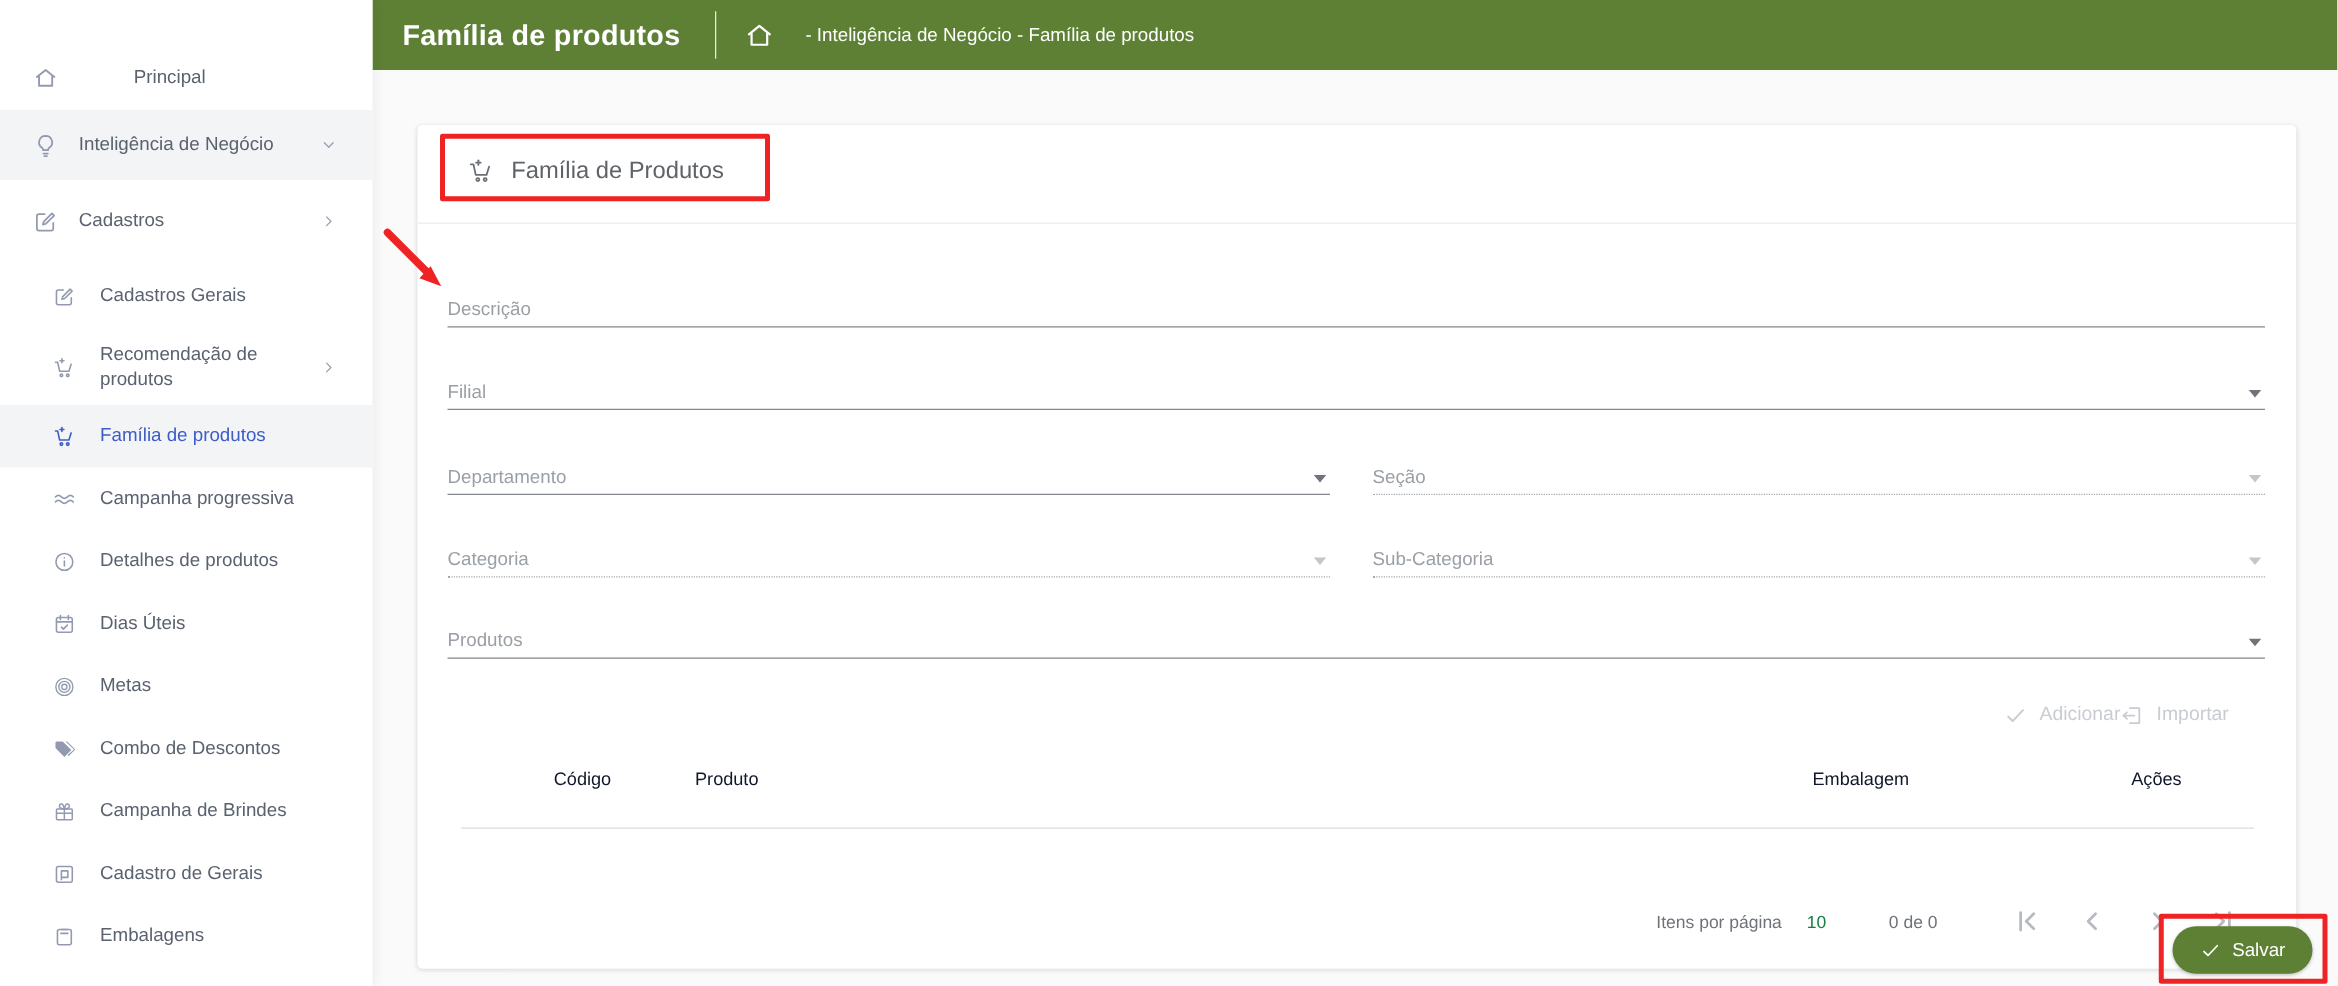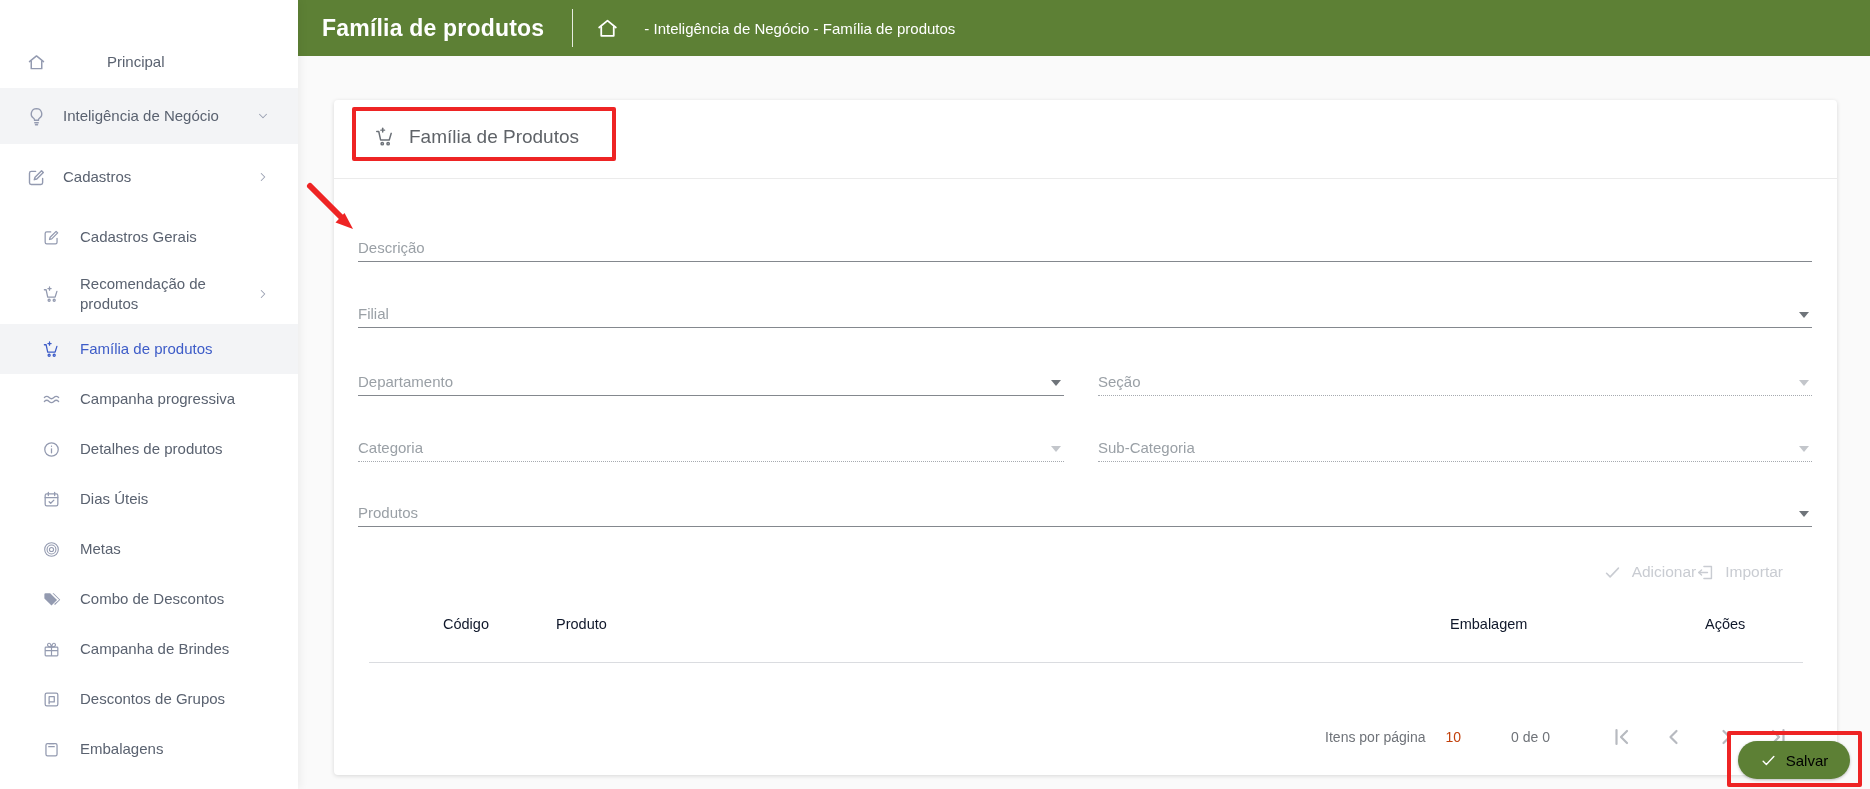--- a/index.html
+++ b/index.html
@@ -55,26 +55,26 @@
   .ghost-btn { background:none; border:none; font-family:inherit; font-size:15.5px; color:#c9ccd2;
                display:flex; align-items:center; gap:10px; cursor:pointer; }
   .ghost-btn .b-icon { width:19px; height:19px; color:#c9ccd2; }
 
   .thead { position:absolute; top:516px; left:0; right:0; height:30px; }
   .thead span { position:absolute; font-size:14.5px; color:#0f172a; white-space:nowrap; }
   .tdivider { position:absolute; top:562px; left:35px; width:1434px; border-top:1px solid #dadce0; }
 
   .paginator { position:absolute; top:620px; right:47px; height:34px; display:flex; align-items:center;gap:12px; }
   .pg-label { font-size:14px; color:#6f7379; }
-  .pg-size  { font-size:14px; color:#c2410c; margin-left:8px; cursor:pointer; }
+  .pg-size  { font-size:14px; color:#15803d; margin-left:8px; cursor:pointer; }
   .pg-range { font-size:14px; color:#6f7379; margin-left:38px; }
   .pg-nav { display:flex; align-items:center; gap:28px; margin-left:48px; }
   .pg-btn { width:24px; height:24px; color:#b7bac0; background:none; border:none; padding:0; cursor:pointer; }
 
-  .save-btn { position:absolute; left:1404px; top:641px; width:112px; height:38px; background:#5d8035; color:#000000;
+  .save-btn { position:absolute; left:1404px; top:641px; width:112px; height:38px; background:#5d8035; color:#ffffff;
               border:none; border-radius:20px; font-family:inherit; font-size:15px; font-weight:500;
               display:flex; align-items:center; justify-content:center; gap:9px; cursor:pointer;
               box-shadow:0 1px 3px rgba(0,0,0,0.25); }
   .save-btn .b-icon { width:17px; height:17px; color:#fff; }
 
   
   .anno { position:absolute; border:4px solid #ee2424; border-radius:2px; z-index:10; pointer-events:none; }
   .anno-box-title { left:352px; top:107px; width:264px; height:54px; }
   .anno-box-save  { left:1727px; top:731px; width:135px; height:56px; }
   .anno-arrow { position:absolute; left:300px; top:178px; z-index:10; pointer-events:none; }
@@ -220,21 +220,21 @@
         <span class="si-label">Campanha de Brindes</span>
       </div>
       <div class="side-item sub">
         <span class="si-icon" data-icon="group-icon">
           <svg viewBox="0 0 24 24" fill="none" stroke="currentColor" stroke-width="1.6" stroke-linejoin="round">
             <rect x="4" y="4" width="16" height="16" rx="2"></rect>
             <rect x="9" y="8.5" width="6.5" height="6.5"></rect>
             <path d="M9 15v3"></path>
           </svg>
         </span>
-        <span class="si-label">Descontos de Grupos</span>
+        <span class="si-label">Cadastro de Gerais</span>
       </div>
       <div class="side-item sub">
         <span class="si-icon" data-icon="clipboard-icon">
           <svg viewBox="0 0 24 24" fill="none" stroke="currentColor" stroke-width="1.6" stroke-linecap="round">
             <rect x="5" y="4.5" width="14" height="15.5" rx="2"></rect>
             <path d="M9 4.5h6M8.5 8.5h7"></path>
           </svg>
         </span>
         <span class="si-label">Embalagens</span>
       </div>

